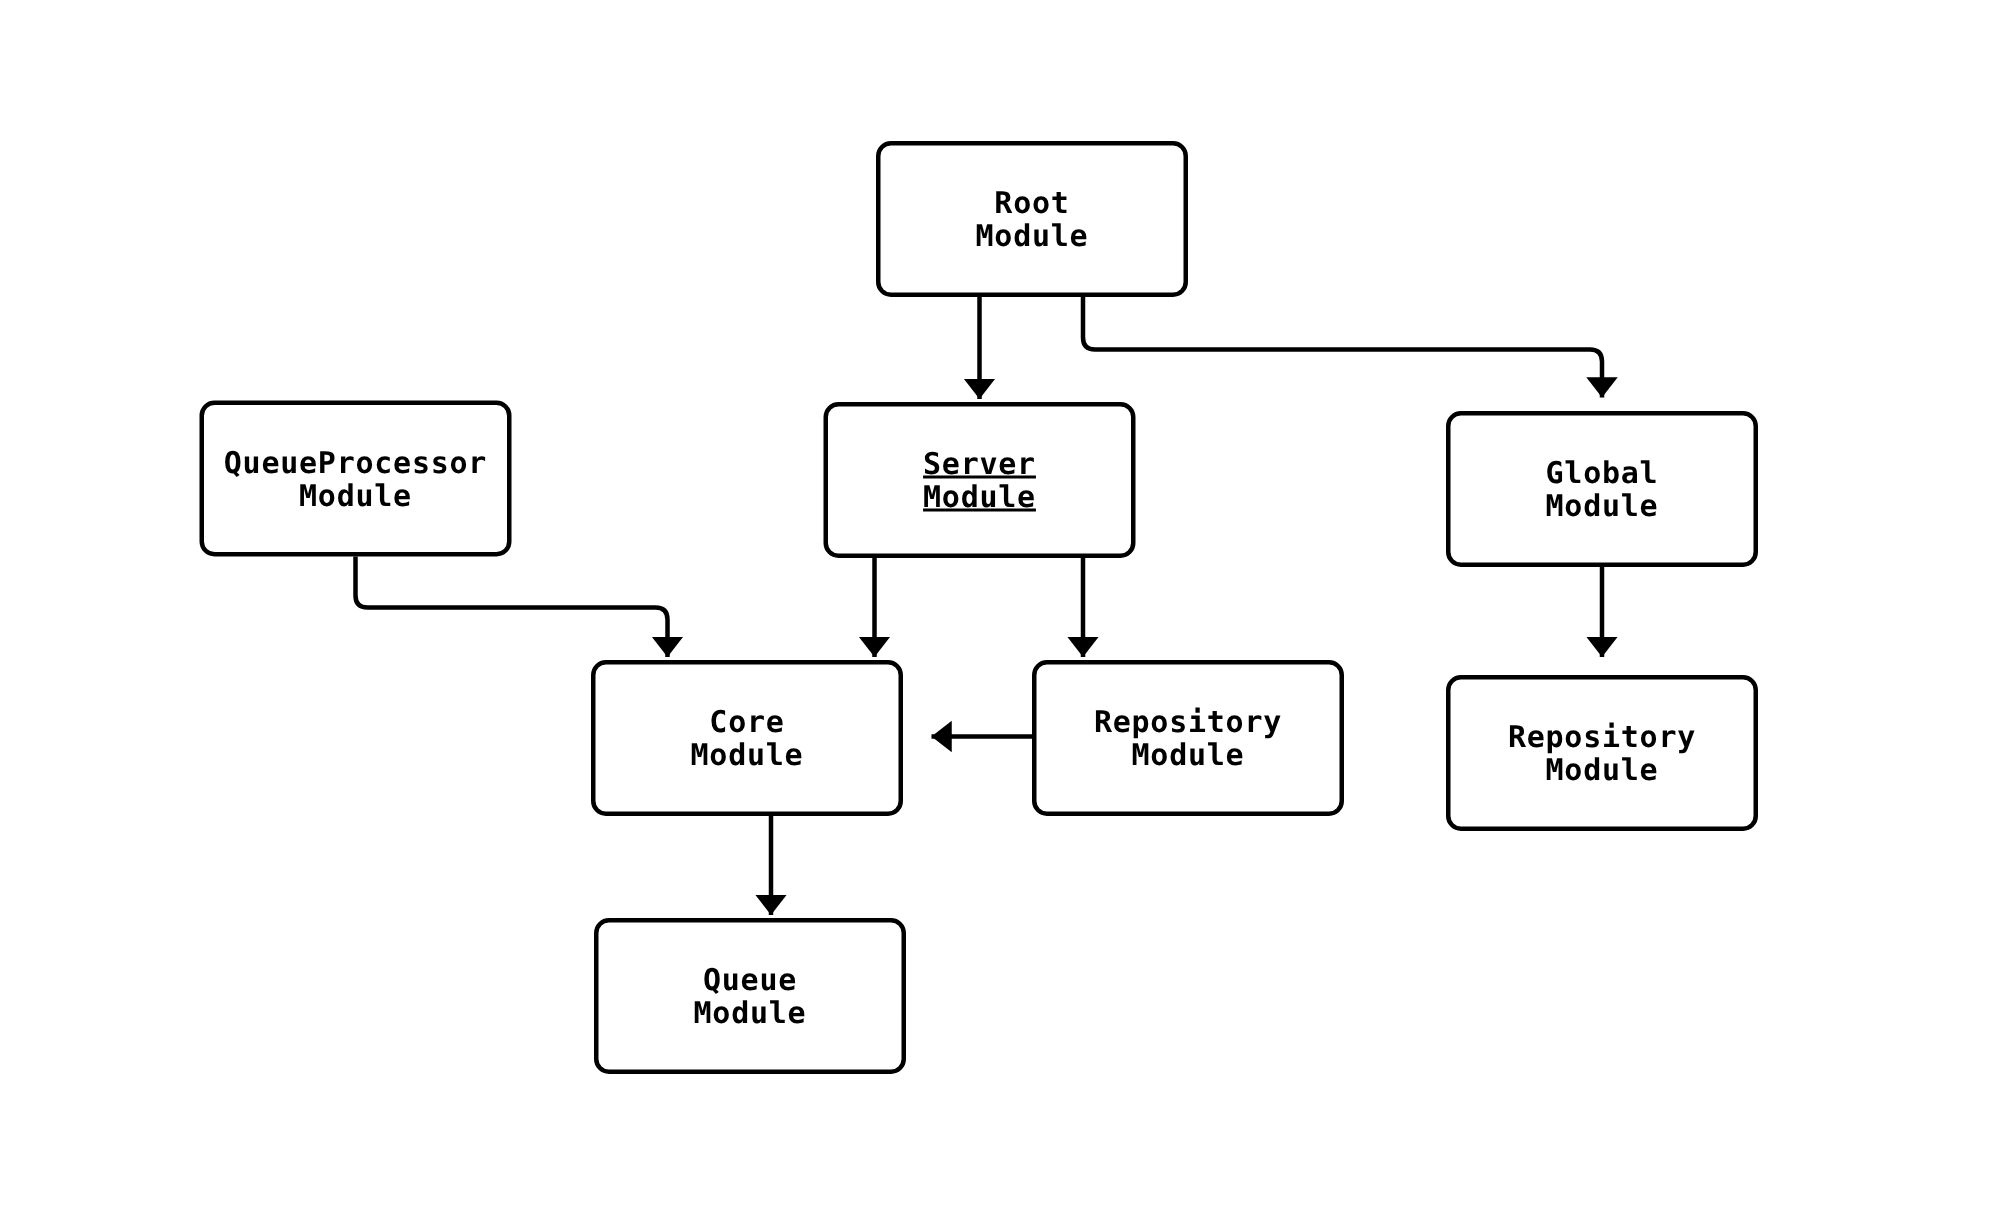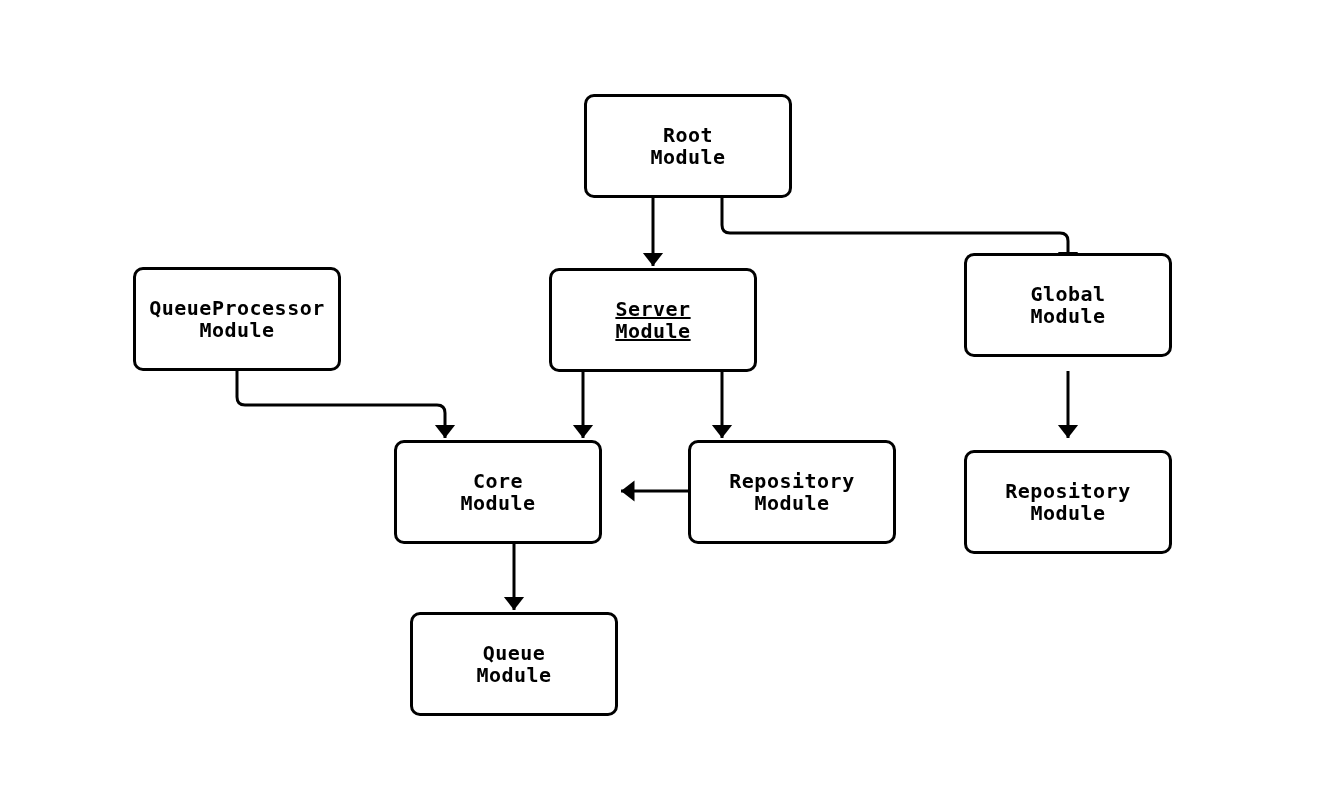--- a/index.html
+++ b/index.html
@@ -44,25 +44,25 @@
     font-weight: bold;
     line-height: 22px;
     color: #000000;
     letter-spacing: 0.5px;
   }
   .node span { display: block; white-space: nowrap; }
 
   #node-root          { left: 548px;  top: 94px; margin-left: 36px;  }
   #node-queueprocessor{ left: 133px;  top: 267px; }
   #node-server        { left: 549px;  top: 268px; text-decoration: underline; }
-  #node-global        { left: 964px;  top: 253px; }
+  #node-global        { left: 964px;  top: 274px; }
   #node-core          { left: 394px;  top: 440px; }
   #node-endpoints     { left: 688px;  top: 440px; }
   #node-repository    { left: 964px;  top: 450px; }
-  #node-queue         { left: 410px;  top: 612px; }
+  #node-queue         { left: 396px;  top: 612px; }
 </style>
 </head>
 <body>
 
 <div class="canvas">
 
   <svg class="edges-layer" width="1337" height="809" viewBox="0 0 1337 809" xmlns="http://www.w3.org/2000/svg">
     <defs>
       <marker id="arrowhead" markerUnits="strokeWidth" markerWidth="4.6" markerHeight="7.2" refX="4.5" refY="3.5" orient="auto">
         <polygon points="0,0 4.5,3.5 0,7" fill="#000000"></polygon>

